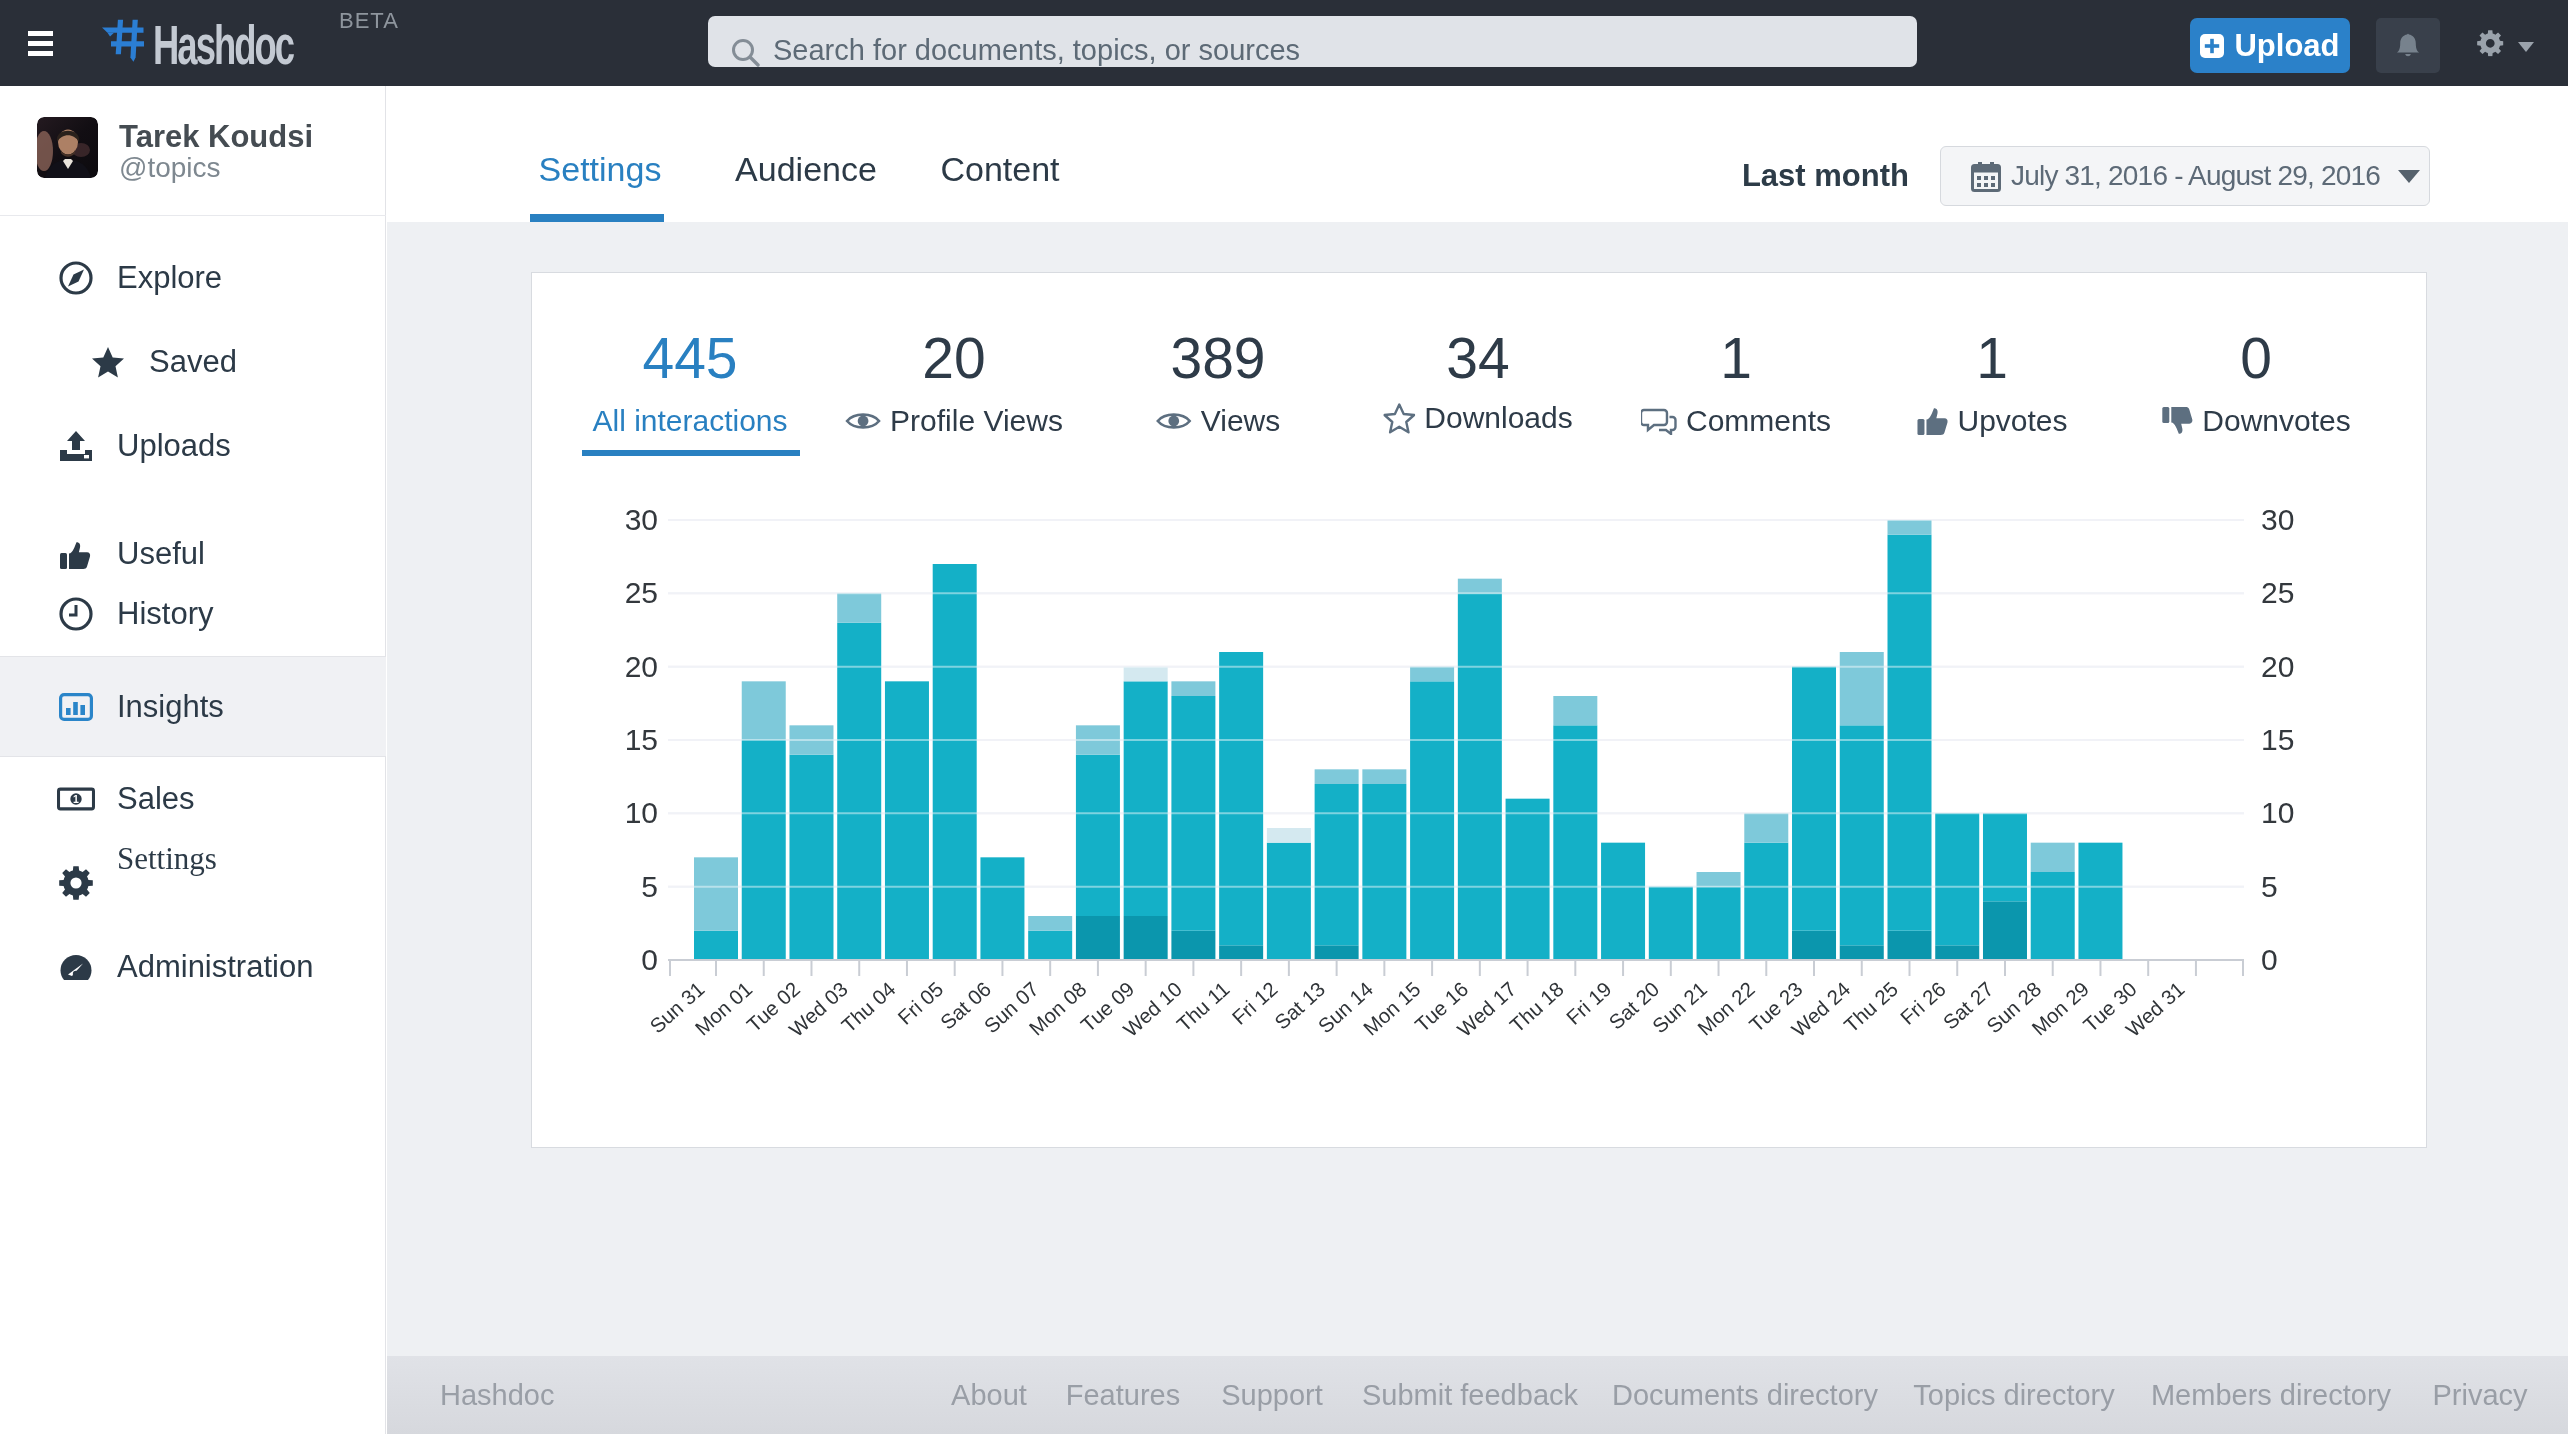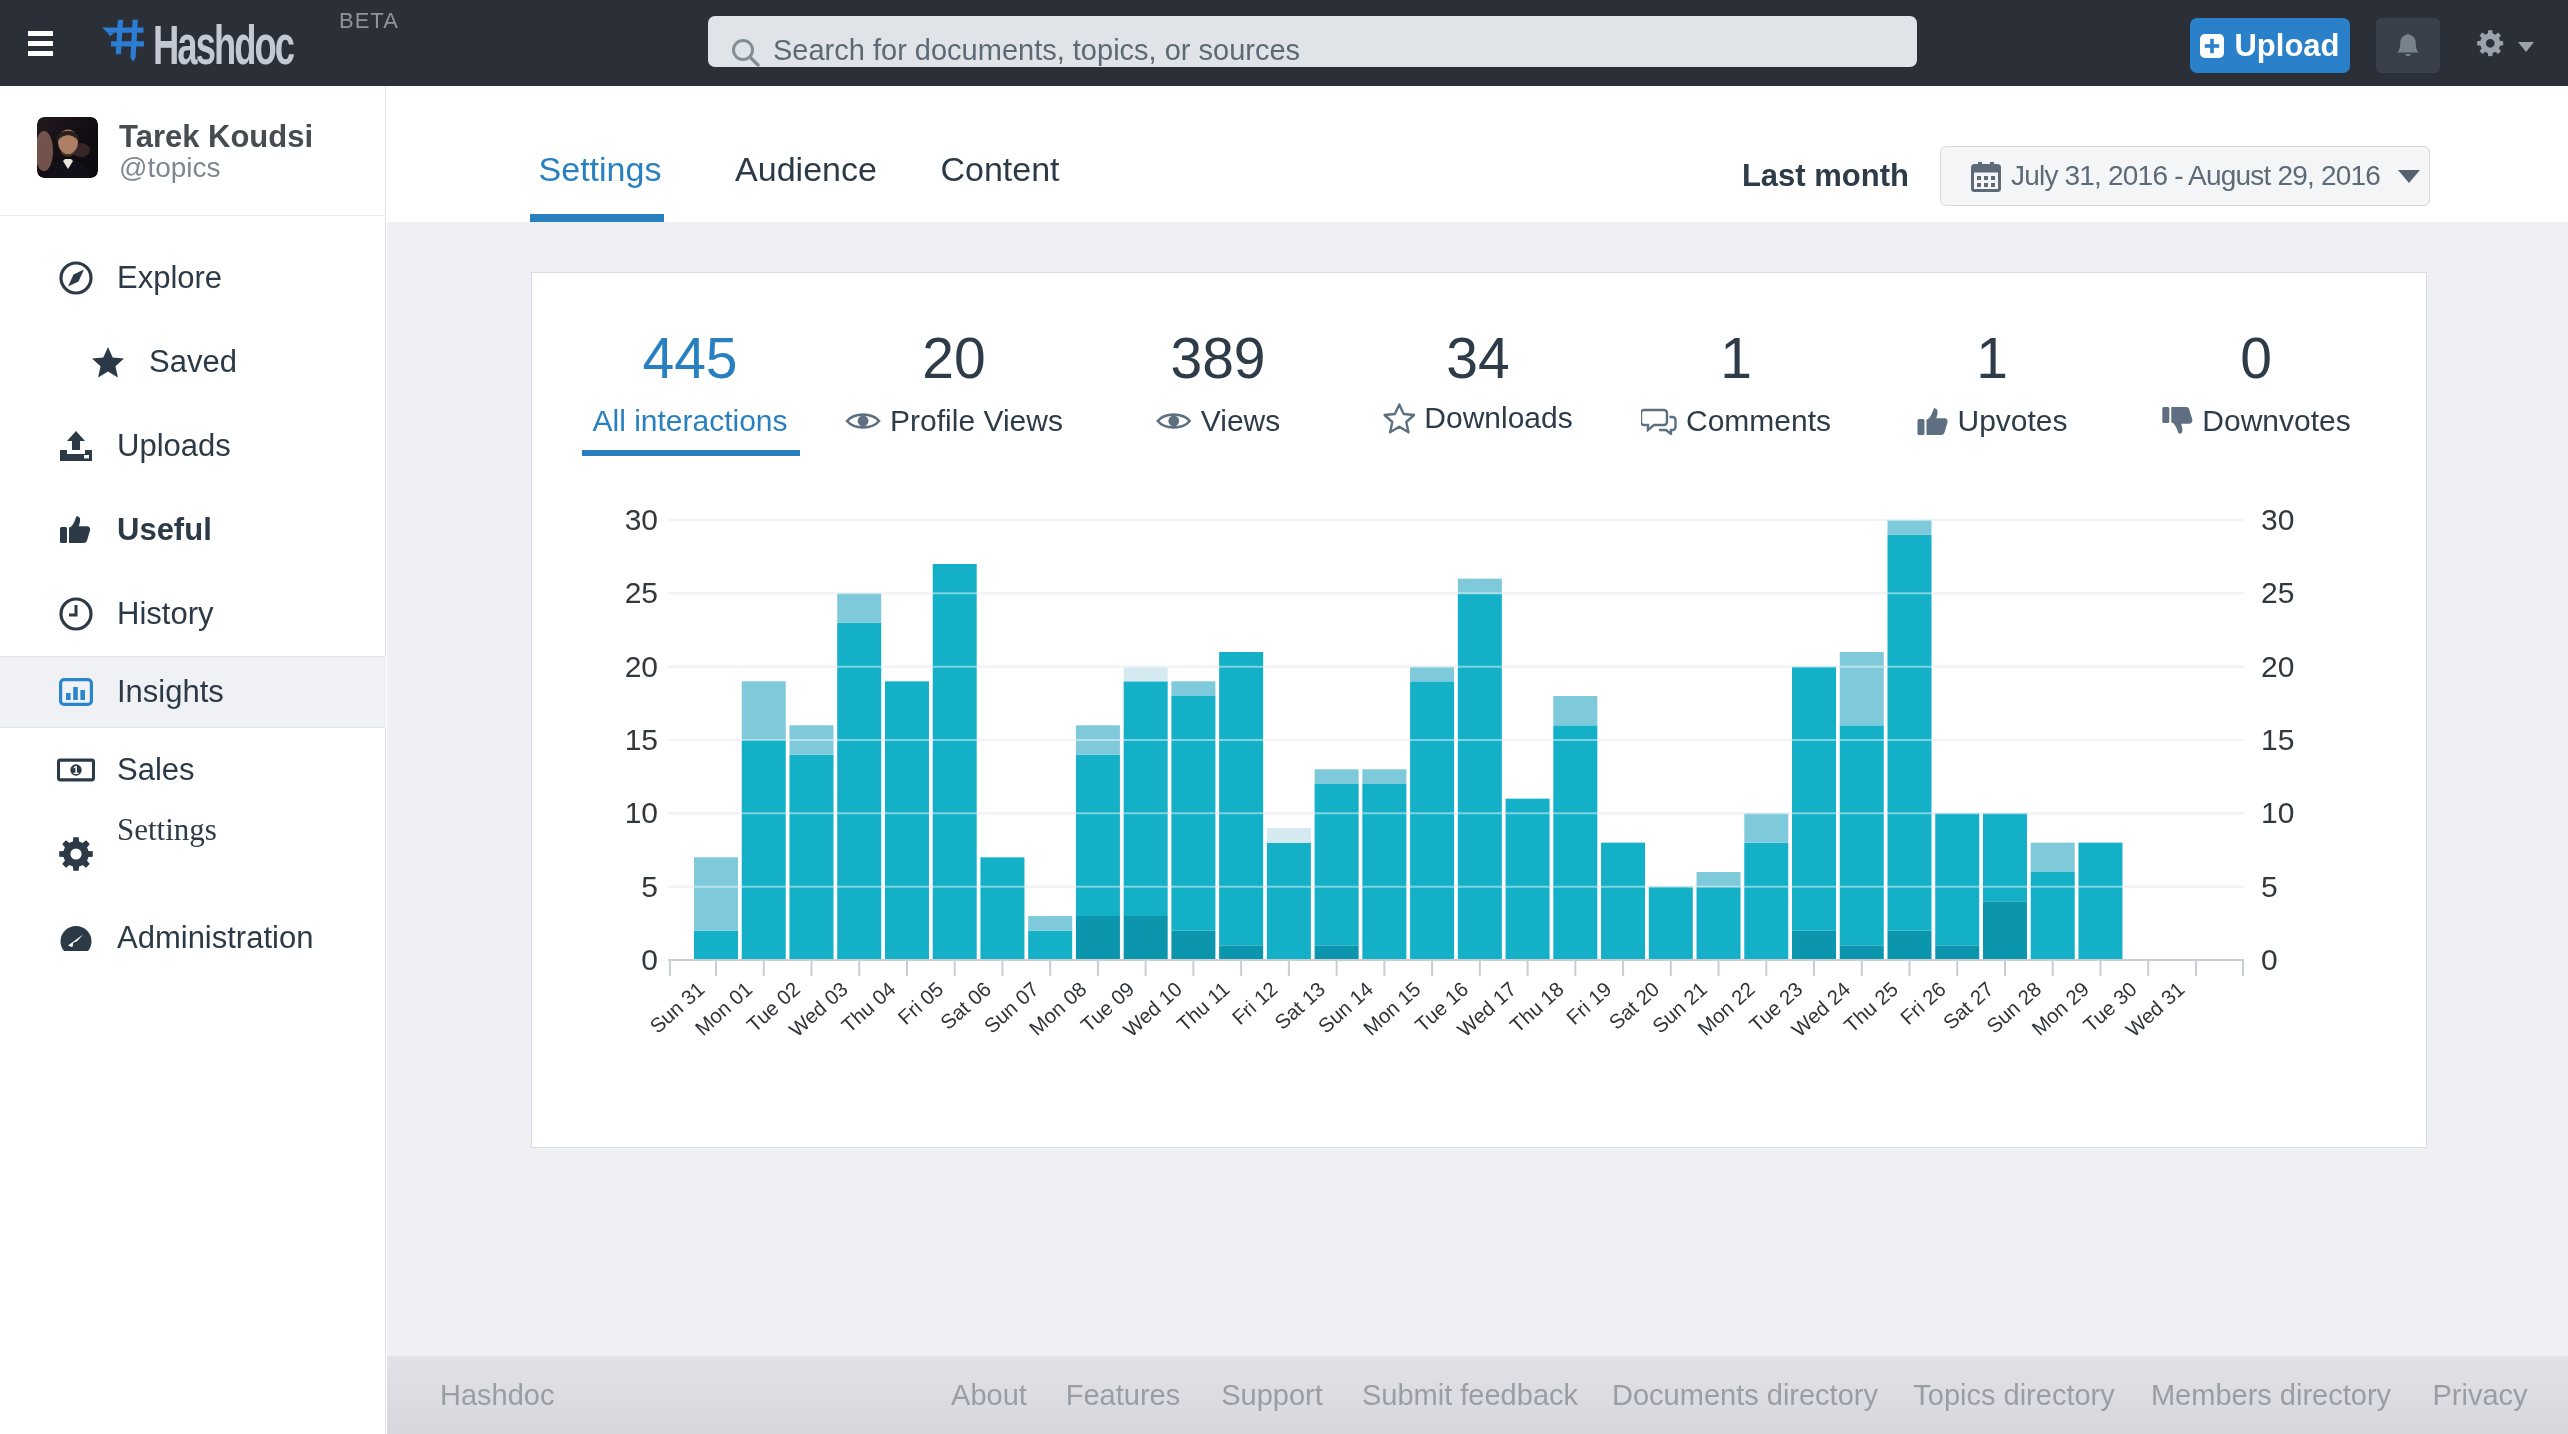--- a/index.html
+++ b/index.html
@@ -315,39 +315,39 @@
 <div style="height:84px;display:flex;align-items:center;box-sizing:border-box;">
           <div style="width:38px;margin-left:57px;display:flex;justify-content:center;align-items:center">
             <svg width="34" height="32" viewBox="0 0 34 32" style="">
               <path d="M17 1 L26 11 H21 V20 H13 V11 H8 Z" fill="#2c3a47"></path>
               <path d="M1 20 H8 V24 H26 V20 H33 V31 H1 Z" fill="#2c3a47"></path>
               <rect x="25" y="25" width="5" height="3.4" fill="#fff"></rect>
             </svg>
           </div>
           <span style="margin-left:22px;font-size:31px;color:#2c3a47">Uploads</span>
         </div>
-<div style="height:84px;display:flex;align-items:center;box-sizing:border-box;font-weight:bold;">
+<div style="height:84px;display:flex;align-items:flex-end;box-sizing:border-box;">
           <div style="width:38px;margin-left:57px;display:flex;justify-content:center;align-items:center">
             <svg width="34" height="32" viewBox="0 0 34 32" style="margin-right:0px">
               <rect x="1" y="13" width="7" height="16" rx="1.5" fill="#2c3a47"></rect>
               <path d="M10 29 V13.5 C13.5 13.5 16 6 17.5 2.2 C20.5 2.2 21.6 4.4 21 7.6 L19.9 12.3 H28 C30.3 12.3 31.6 14.3 31 16.4 L28 26.6 C27.4 28.4 26 29 24.3 29 Z" fill="#2c3a47"></path>
             </svg>
           </div>
           <span style="margin-left:22px;font-size:31px;color:#2c3a47">Useful</span>
         </div>
 <div style="height:84px;display:flex;align-items:center;box-sizing:border-box;">
           <div style="width:38px;margin-left:57px;display:flex;justify-content:center;align-items:center">
             <svg width="34" height="34" viewBox="0 0 34 34" style="">
               <circle cx="17" cy="17" r="15" fill="none" stroke="#2c3a47" stroke-width="3.2"></circle>
               <path d="M17 8 V18 H10" fill="none" stroke="#2c3a47" stroke-width="3"></path>
             </svg>
           </div>
           <span style="margin-left:22px;font-size:31px;color:#2c3a47">History</span>
         </div>
-<div style="height:72px;display:flex;align-items:center;box-sizing:border-box;background:#f0f1f4;border-top:1px solid #e3e4e8;border-bottom:1px solid #e3e4e8;">
+<div style="height:101px;display:flex;align-items:center;box-sizing:border-box;background:#f0f1f4;border-top:1px solid #e3e4e8;border-bottom:1px solid #e3e4e8;">
           <div style="width:38px;margin-left:57px;display:flex;justify-content:center;align-items:center">
             <svg width="34" height="28" viewBox="0 0 34 28" style="">
               <rect x="1.6" y="1.6" width="30.8" height="24.8" rx="3.5" fill="none" stroke="#2a85c9" stroke-width="3.2"></rect>
               <rect x="7" y="15" width="4.6" height="7" fill="#2a85c9"></rect>
               <rect x="14.2" y="9" width="4.6" height="13" fill="#2a85c9"></rect>
               <rect x="21.4" y="12" width="4.6" height="10" fill="#2a85c9"></rect>
             </svg>
           </div>
           <span style="margin-left:22px;font-size:31px;color:#2c3a47">Insights</span>
         </div>

